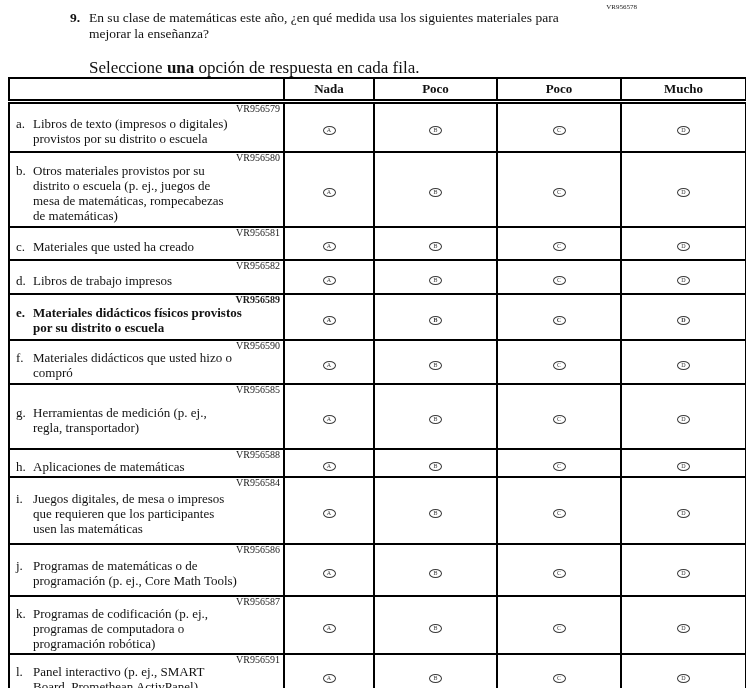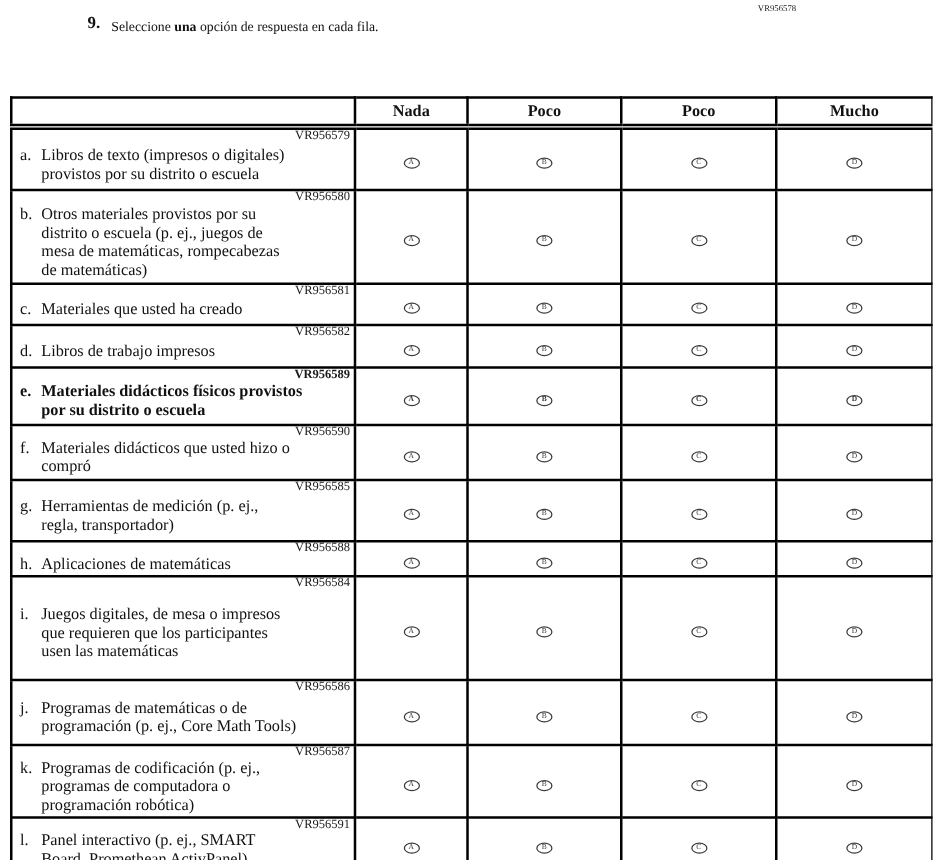--- a/index.html
+++ b/index.html
@@ -15,21 +15,21 @@
     position: absolute; top: 3px; left: 565px; width: 72px;
     text-align: right; font-size: 7px; line-height: 8px; color: #1a1a1a;
   }
   .question {
     position: absolute; top: 10px; left: 70px; width: 545px;
     display: flex;
   }
   .qnum { font-weight: bold; font-size: 13.5px; width: 19px; flex: 0 0 19px; line-height: 16px; }
   .qbody { flex: 1; }
   .qtext { font-size: 13.5px; line-height: 16px; white-space: pre-line; }
-  .instruction { font-size: 11px; line-height: 16px; margin-top: 4px; }
+  .instruction { font-size: 17px; line-height: 16px; margin-top: 18px; }
   .instruction b { font-weight: bold; }
 
   table.grid {
     position: absolute; top: 77px; left: 8px;
     width: 737px;
     border-collapse: collapse;
     table-layout: fixed;
   }
   table.grid, table.grid th, table.grid td { border: 2px solid #000; }
   table.grid thead th { border-bottom: 5px double #000; }
@@ -59,20 +59,22 @@
   .bubble-letter { font-size: 6px; line-height: 7px; color: #3a3a3a; }
 </style>
 </head>
 <body>
 
 <div class="vr-top">VR956578</div>
 
 <div class="question">
   <span class="qnum">9.</span>
   <div class="qbody">
+    <div class="qtext">En su clase de matemáticas este año, ¿en qué medida usa los siguientes materiales para
+mejorar la enseñanza?</div>
     <div class="instruction"><span>Seleccione </span><b>una</b><span> opción de respuesta en cada fila.</span></div>
   </div>
 </div>
 
 <table class="grid">
   <colgroup>
     <col style="width:275px">
       <col style="width:90px">
       <col style="width:123px">
       <col style="width:124px">
@@ -261,21 +263,21 @@
       <span class="bubble">
             <span class="bubble-letter">C</span>
           </span>
     </td>
     <td class="opt">
       <span class="bubble">
             <span class="bubble-letter">D</span>
           </span>
     </td>
   </tr>
-      <tr style="height: 49px;">
+      <tr style="height: 65px;">
     <td class="stub">
       <span class="vr">VR956585</span>
       <div class="item">
         <span class="letter">g.</span>
         <span class="text">Herramientas de medición (p. ej.,
 regla, transportador)</span>
       </div>
     </td>
     <td class="opt">
       <span class="bubble">
@@ -320,21 +322,21 @@
       <span class="bubble">
             <span class="bubble-letter">C</span>
           </span>
     </td>
     <td class="opt">
       <span class="bubble">
             <span class="bubble-letter">D</span>
           </span>
     </td>
   </tr>
-      <tr style="height: 83px;">
+      <tr style="height: 67px;">
     <td class="stub">
       <span class="vr">VR956584</span>
       <div class="item">
         <span class="letter">i.</span>
         <span class="text">Juegos digitales, de mesa o impresos
 que requieren que los participantes
 usen las matemáticas</span>
       </div>
     </td>
     <td class="opt">

